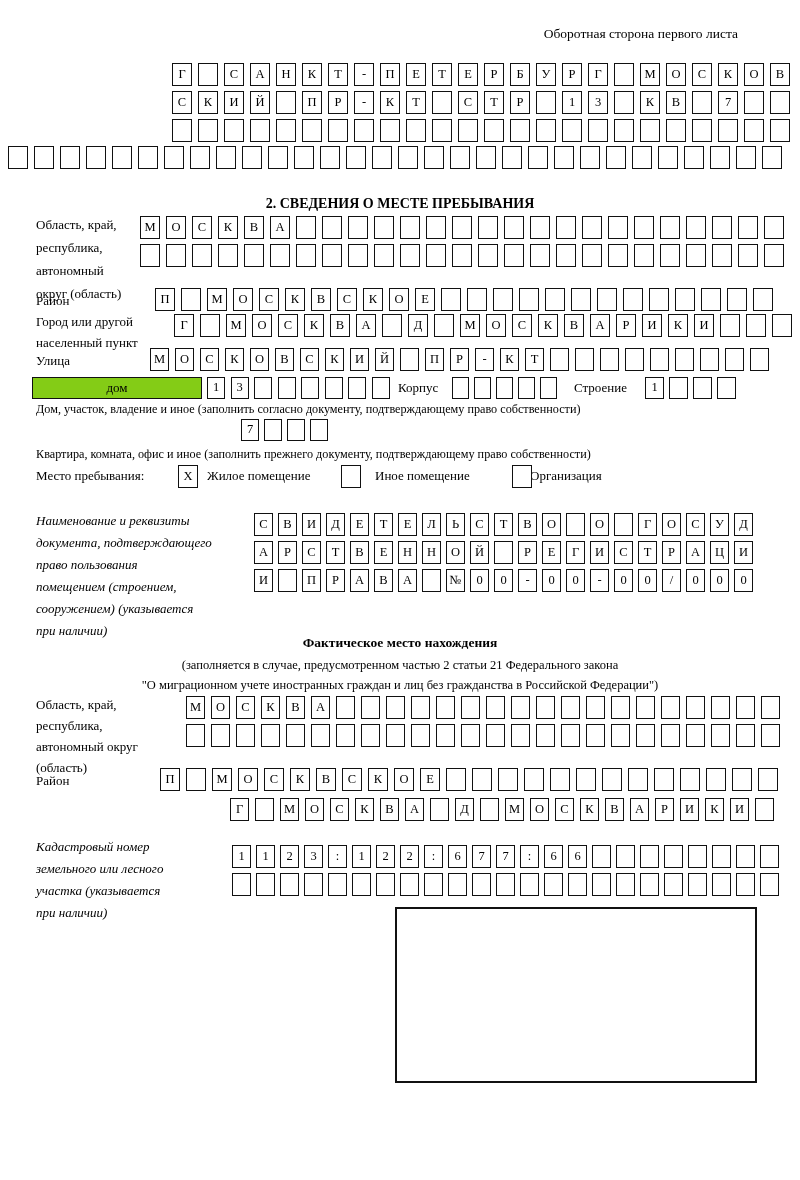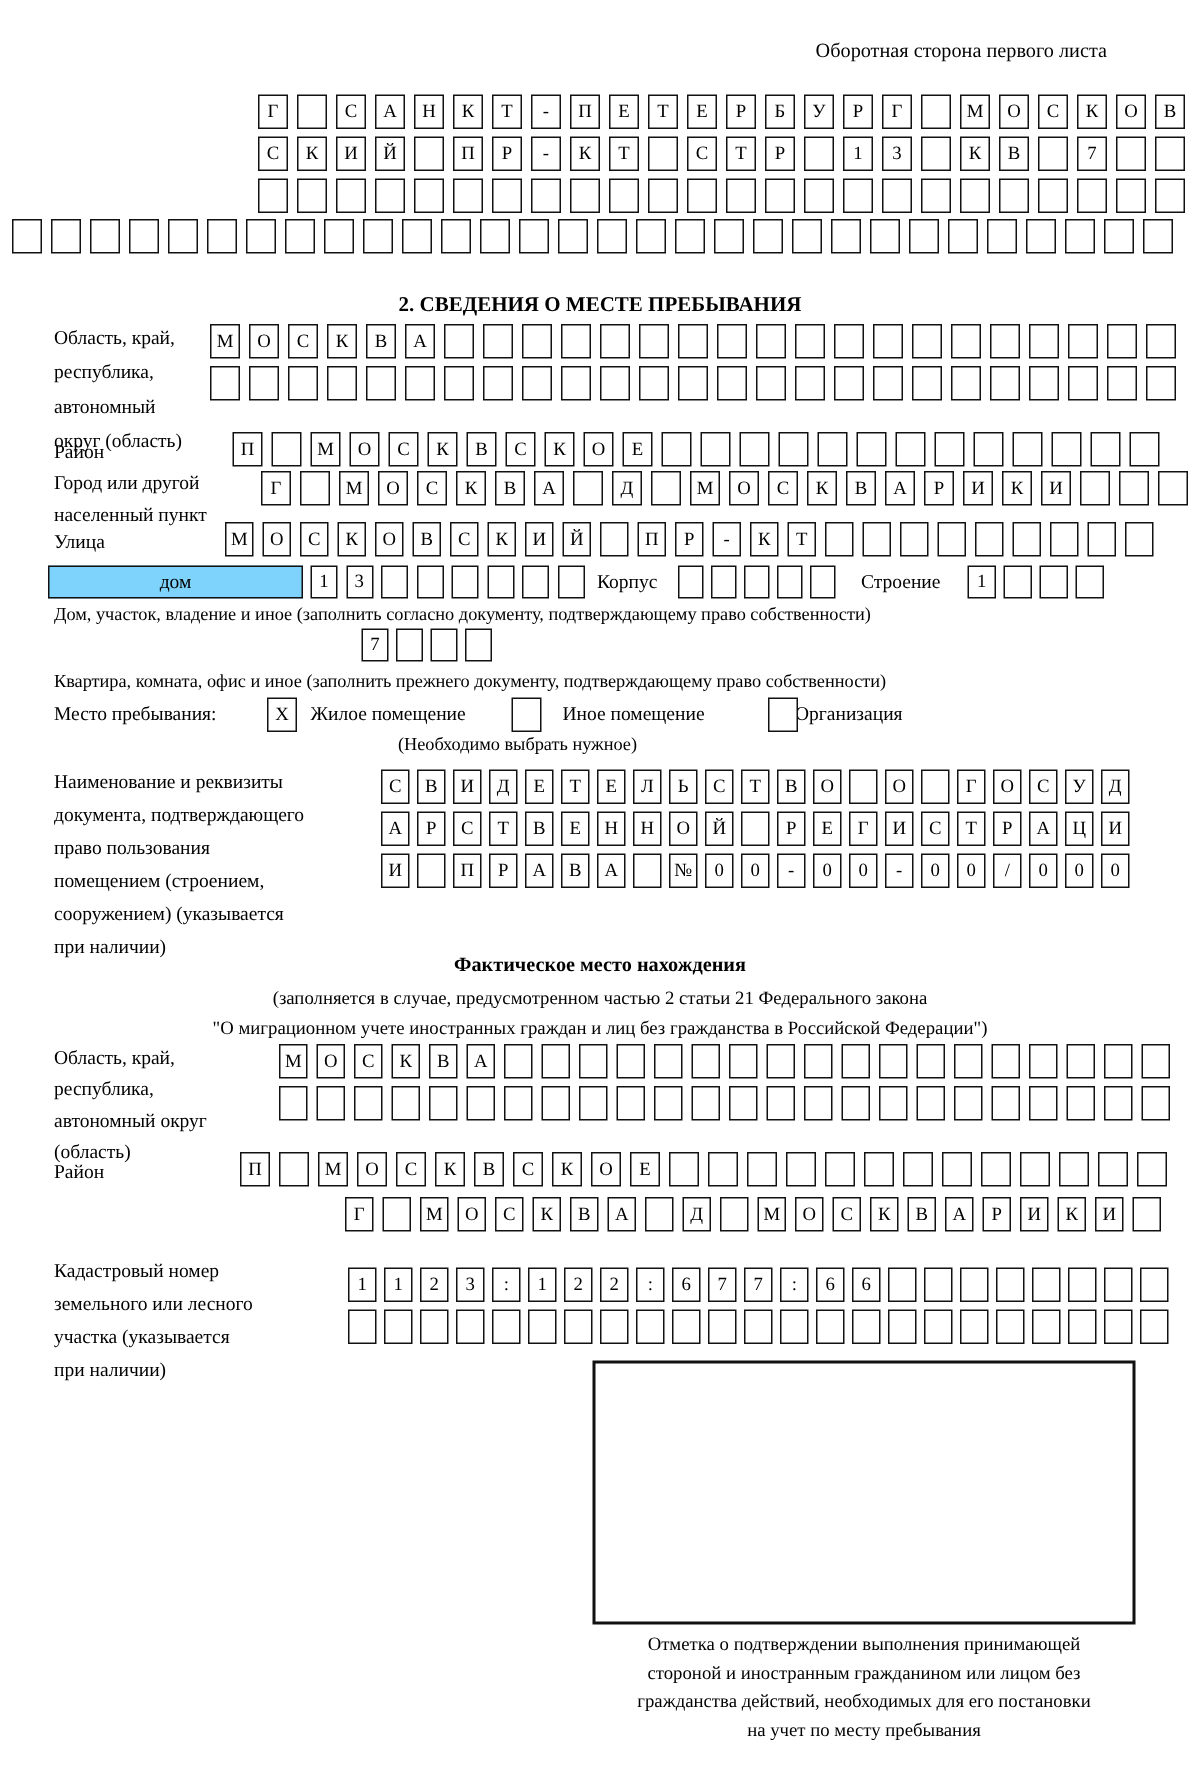--- a/index.html
+++ b/index.html
@@ -1,27 +1,27 @@
 <!DOCTYPE html>
 <html><head>
 <meta charset="utf-8">
 <style>
   html,body{margin:0;padding:0;background:#fff;}
   .page{position:relative;width:800px;height:1180px;background:#fff;overflow:hidden;
         font-family:"Liberation Serif","DejaVu Serif",serif;color:#000;}
   .lbl{position:absolute;font-size:13px;line-height:23px;white-space:pre-line;}
   .tight{line-height:21px;}
-  .mid{line-height:22px;}
+  .mid{line-height:22px;font-style:italic;}
   .caption{position:absolute;font-size:12.2px;white-space:nowrap;}
   .note{position:absolute;font-size:12.2px;text-align:center;white-space:pre-line;}
   .title{position:absolute;font-weight:bold;font-size:14px;text-align:center;}
   .cellrow{position:absolute;white-space:nowrap;}
   .cell{display:inline-block;box-sizing:border-box;border:1.5px solid #111;background:#fff;
         vertical-align:top;text-align:center;font-size:12.5px;font-family:"Liberation Serif","DejaVu Serif",serif;}
-  .labelbox{position:absolute;box-sizing:border-box;border:1.5px solid #111;background:#7dd3fc;
+  .labelbox{position:absolute;box-sizing:border-box;border:1.5px solid #111;background:#84cc16;
         text-align:center;font-size:13px;line-height:20px;}
   .stampbox{position:absolute;box-sizing:border-box;border:2px solid #111;background:#fff;}
   .inlinelbl{position:absolute;font-size:13px;white-space:nowrap;}
 </style>
 </head>
 <body>
 
 <div class="page">
 
   <div class="lbl" style="top:22px;right:62px;font-size:13.5px;white-space:nowrap;">Оборотная сторона первого листа</div>
@@ -49,21 +49,20 @@
   <div class="caption" style="left:36px;top:402px;">Дом, участок, владение и иное (заполнить согласно документу, подтверждающему право собственности)</div>
 
 
   <div class="caption" style="left:36px;top:447px;">Квартира, комната, офис и иное (заполнить прежнего документу, подтверждающему право собственности)</div>
 
   <div class="inlinelbl" style="left:36px;top:468px;">Место пребывания:</div>
   <div class="inlinelbl" style="left:207px;top:468px;">Жилое помещение</div>
   <div class="inlinelbl" style="left:375px;top:468px;">Иное помещение</div>
   <div class="inlinelbl" style="left:530px;top:468px;">Организация</div>
 
-  <div class="note" style="left:145px;top:489px;width:400px;">(Необходимо выбрать нужное)</div>
 
   <div class="lbl mid" style="left:36px;top:510px;width:215px;">Наименование и реквизиты
 документа, подтверждающего
 право пользования
 помещением (строением,
 сооружением) (указывается
 при наличии)</div>
 
   <div class="title" style="left:0;top:635px;width:800px;font-size:13.5px;">Фактическое место нахождения</div>
   <div class="note" style="left:0;top:658px;width:800px;font-size:12.5px;">(заполняется в случае, предусмотренном частью 2 статьи 21 Федерального закона</div>
@@ -77,24 +76,20 @@
   <div class="lbl" style="left:36px;top:769px;">Район</div>
 
 
   <div class="lbl mid" style="left:36px;top:836px;width:180px;">Кадастровый номер
 земельного или лесного
 участка (указывается
 при наличии)</div>
 
   <div class="stampbox" style="left:395px;top:907px;width:362px;height:176px;"></div>
 
-  <div class="note" style="left:380px;top:1087px;width:392px;font-size:12.5px;line-height:19px;">Отметка о подтверждении выполнения принимающей
-стороной и иностранным гражданином или лицом без
-гражданства действий, необходимых для его постановки
-на учет по месту пребывания</div>
 
   <div id="cell-rows">
       <div class="cellrow" style="left: 172px; top: 63px;"><span class="cell" style="width: 20px; height: 23px; line-height: 20px; margin-right: 6px;">Г</span><span class="cell" style="width: 20px; height: 23px; line-height: 20px; margin-right: 6px;"></span><span class="cell" style="width: 20px; height: 23px; line-height: 20px; margin-right: 6px;">С</span><span class="cell" style="width: 20px; height: 23px; line-height: 20px; margin-right: 6px;">А</span><span class="cell" style="width: 20px; height: 23px; line-height: 20px; margin-right: 6px;">Н</span><span class="cell" style="width: 20px; height: 23px; line-height: 20px; margin-right: 6px;">К</span><span class="cell" style="width: 20px; height: 23px; line-height: 20px; margin-right: 6px;">Т</span><span class="cell" style="width: 20px; height: 23px; line-height: 20px; margin-right: 6px;">-</span><span class="cell" style="width: 20px; height: 23px; line-height: 20px; margin-right: 6px;">П</span><span class="cell" style="width: 20px; height: 23px; line-height: 20px; margin-right: 6px;">Е</span><span class="cell" style="width: 20px; height: 23px; line-height: 20px; margin-right: 6px;">Т</span><span class="cell" style="width: 20px; height: 23px; line-height: 20px; margin-right: 6px;">Е</span><span class="cell" style="width: 20px; height: 23px; line-height: 20px; margin-right: 6px;">Р</span><span class="cell" style="width: 20px; height: 23px; line-height: 20px; margin-right: 6px;">Б</span><span class="cell" style="width: 20px; height: 23px; line-height: 20px; margin-right: 6px;">У</span><span class="cell" style="width: 20px; height: 23px; line-height: 20px; margin-right: 6px;">Р</span><span class="cell" style="width: 20px; height: 23px; line-height: 20px; margin-right: 6px;">Г</span><span class="cell" style="width: 20px; height: 23px; line-height: 20px; margin-right: 6px;"></span><span class="cell" style="width: 20px; height: 23px; line-height: 20px; margin-right: 6px;">М</span><span class="cell" style="width: 20px; height: 23px; line-height: 20px; margin-right: 6px;">О</span><span class="cell" style="width: 20px; height: 23px; line-height: 20px; margin-right: 6px;">С</span><span class="cell" style="width: 20px; height: 23px; line-height: 20px; margin-right: 6px;">К</span><span class="cell" style="width: 20px; height: 23px; line-height: 20px; margin-right: 6px;">О</span><span class="cell" style="width: 20px; height: 23px; line-height: 20px; margin-right: 6px;">В</span></div>
       <div class="cellrow" style="left: 172px; top: 91px;"><span class="cell" style="width: 20px; height: 23px; line-height: 20px; margin-right: 6px;">С</span><span class="cell" style="width: 20px; height: 23px; line-height: 20px; margin-right: 6px;">К</span><span class="cell" style="width: 20px; height: 23px; line-height: 20px; margin-right: 6px;">И</span><span class="cell" style="width: 20px; height: 23px; line-height: 20px; margin-right: 6px;">Й</span><span class="cell" style="width: 20px; height: 23px; line-height: 20px; margin-right: 6px;"></span><span class="cell" style="width: 20px; height: 23px; line-height: 20px; margin-right: 6px;">П</span><span class="cell" style="width: 20px; height: 23px; line-height: 20px; margin-right: 6px;">Р</span><span class="cell" style="width: 20px; height: 23px; line-height: 20px; margin-right: 6px;">-</span><span class="cell" style="width: 20px; height: 23px; line-height: 20px; margin-right: 6px;">К</span><span class="cell" style="width: 20px; height: 23px; line-height: 20px; margin-right: 6px;">Т</span><span class="cell" style="width: 20px; height: 23px; line-height: 20px; margin-right: 6px;"></span><span class="cell" style="width: 20px; height: 23px; line-height: 20px; margin-right: 6px;">С</span><span class="cell" style="width: 20px; height: 23px; line-height: 20px; margin-right: 6px;">Т</span><span class="cell" style="width: 20px; height: 23px; line-height: 20px; margin-right: 6px;">Р</span><span class="cell" style="width: 20px; height: 23px; line-height: 20px; margin-right: 6px;"></span><span class="cell" style="width: 20px; height: 23px; line-height: 20px; margin-right: 6px;">1</span><span class="cell" style="width: 20px; height: 23px; line-height: 20px; margin-right: 6px;">3</span><span class="cell" style="width: 20px; height: 23px; line-height: 20px; margin-right: 6px;"></span><span class="cell" style="width: 20px; height: 23px; line-height: 20px; margin-right: 6px;">К</span><span class="cell" style="width: 20px; height: 23px; line-height: 20px; margin-right: 6px;">В</span><span class="cell" style="width: 20px; height: 23px; line-height: 20px; margin-right: 6px;"></span><span class="cell" style="width: 20px; height: 23px; line-height: 20px; margin-right: 6px;">7</span><span class="cell" style="width: 20px; height: 23px; line-height: 20px; margin-right: 6px;"></span><span class="cell" style="width: 20px; height: 23px; line-height: 20px; margin-right: 6px;"></span></div>
       <div class="cellrow" style="left: 172px; top: 119px;"><span class="cell" style="width: 20px; height: 23px; line-height: 20px; margin-right: 6px;"></span><span class="cell" style="width: 20px; height: 23px; line-height: 20px; margin-right: 6px;"></span><span class="cell" style="width: 20px; height: 23px; line-height: 20px; margin-right: 6px;"></span><span class="cell" style="width: 20px; height: 23px; line-height: 20px; margin-right: 6px;"></span><span class="cell" style="width: 20px; height: 23px; line-height: 20px; margin-right: 6px;"></span><span class="cell" style="width: 20px; height: 23px; line-height: 20px; margin-right: 6px;"></span><span class="cell" style="width: 20px; height: 23px; line-height: 20px; margin-right: 6px;"></span><span class="cell" style="width: 20px; height: 23px; line-height: 20px; margin-right: 6px;"></span><span class="cell" style="width: 20px; height: 23px; line-height: 20px; margin-right: 6px;"></span><span class="cell" style="width: 20px; height: 23px; line-height: 20px; margin-right: 6px;"></span><span class="cell" style="width: 20px; height: 23px; line-height: 20px; margin-right: 6px;"></span><span class="cell" style="width: 20px; height: 23px; line-height: 20px; margin-right: 6px;"></span><span class="cell" style="width: 20px; height: 23px; line-height: 20px; margin-right: 6px;"></span><span class="cell" style="width: 20px; height: 23px; line-height: 20px; margin-right: 6px;"></span><span class="cell" style="width: 20px; height: 23px; line-height: 20px; margin-right: 6px;"></span><span class="cell" style="width: 20px; height: 23px; line-height: 20px; margin-right: 6px;"></span><span class="cell" style="width: 20px; height: 23px; line-height: 20px; margin-right: 6px;"></span><span class="cell" style="width: 20px; height: 23px; line-height: 20px; margin-right: 6px;"></span><span class="cell" style="width: 20px; height: 23px; line-height: 20px; margin-right: 6px;"></span><span class="cell" style="width: 20px; height: 23px; line-height: 20px; margin-right: 6px;"></span><span class="cell" style="width: 20px; height: 23px; line-height: 20px; margin-right: 6px;"></span><span class="cell" style="width: 20px; height: 23px; line-height: 20px; margin-right: 6px;"></span><span class="cell" style="width: 20px; height: 23px; line-height: 20px; margin-right: 6px;"></span><span class="cell" style="width: 20px; height: 23px; line-height: 20px; margin-right: 6px;"></span></div>
       <div class="cellrow" style="left: 8px; top: 146px;"><span class="cell" style="width: 20px; height: 23px; line-height: 20px; margin-right: 6px;"></span><span class="cell" style="width: 20px; height: 23px; line-height: 20px; margin-right: 6px;"></span><span class="cell" style="width: 20px; height: 23px; line-height: 20px; margin-right: 6px;"></span><span class="cell" style="width: 20px; height: 23px; line-height: 20px; margin-right: 6px;"></span><span class="cell" style="width: 20px; height: 23px; line-height: 20px; margin-right: 6px;"></span><span class="cell" style="width: 20px; height: 23px; line-height: 20px; margin-right: 6px;"></span><span class="cell" style="width: 20px; height: 23px; line-height: 20px; margin-right: 6px;"></span><span class="cell" style="width: 20px; height: 23px; line-height: 20px; margin-right: 6px;"></span><span class="cell" style="width: 20px; height: 23px; line-height: 20px; margin-right: 6px;"></span><span class="cell" style="width: 20px; height: 23px; line-height: 20px; margin-right: 6px;"></span><span class="cell" style="width: 20px; height: 23px; line-height: 20px; margin-right: 6px;"></span><span class="cell" style="width: 20px; height: 23px; line-height: 20px; margin-right: 6px;"></span><span class="cell" style="width: 20px; height: 23px; line-height: 20px; margin-right: 6px;"></span><span class="cell" style="width: 20px; height: 23px; line-height: 20px; margin-right: 6px;"></span><span class="cell" style="width: 20px; height: 23px; line-height: 20px; margin-right: 6px;"></span><span class="cell" style="width: 20px; height: 23px; line-height: 20px; margin-right: 6px;"></span><span class="cell" style="width: 20px; height: 23px; line-height: 20px; margin-right: 6px;"></span><span class="cell" style="width: 20px; height: 23px; line-height: 20px; margin-right: 6px;"></span><span class="cell" style="width: 20px; height: 23px; line-height: 20px; margin-right: 6px;"></span><span class="cell" style="width: 20px; height: 23px; line-height: 20px; margin-right: 6px;"></span><span class="cell" style="width: 20px; height: 23px; line-height: 20px; margin-right: 6px;"></span><span class="cell" style="width: 20px; height: 23px; line-height: 20px; margin-right: 6px;"></span><span class="cell" style="width: 20px; height: 23px; line-height: 20px; margin-right: 6px;"></span><span class="cell" style="width: 20px; height: 23px; line-height: 20px; margin-right: 6px;"></span><span class="cell" style="width: 20px; height: 23px; line-height: 20px; margin-right: 6px;"></span><span class="cell" style="width: 20px; height: 23px; line-height: 20px; margin-right: 6px;"></span><span class="cell" style="width: 20px; height: 23px; line-height: 20px; margin-right: 6px;"></span><span class="cell" style="width: 20px; height: 23px; line-height: 20px; margin-right: 6px;"></span><span class="cell" style="width: 20px; height: 23px; line-height: 20px; margin-right: 6px;"></span><span class="cell" style="width: 20px; height: 23px; line-height: 20px; margin-right: 6px;"></span></div>
       <div class="cellrow" style="left: 140px; top: 216px;"><span class="cell" style="width: 20px; height: 23px; line-height: 20px; margin-right: 6px;">М</span><span class="cell" style="width: 20px; height: 23px; line-height: 20px; margin-right: 6px;">О</span><span class="cell" style="width: 20px; height: 23px; line-height: 20px; margin-right: 6px;">С</span><span class="cell" style="width: 20px; height: 23px; line-height: 20px; margin-right: 6px;">К</span><span class="cell" style="width: 20px; height: 23px; line-height: 20px; margin-right: 6px;">В</span><span class="cell" style="width: 20px; height: 23px; line-height: 20px; margin-right: 6px;">А</span><span class="cell" style="width: 20px; height: 23px; line-height: 20px; margin-right: 6px;"></span><span class="cell" style="width: 20px; height: 23px; line-height: 20px; margin-right: 6px;"></span><span class="cell" style="width: 20px; height: 23px; line-height: 20px; margin-right: 6px;"></span><span class="cell" style="width: 20px; height: 23px; line-height: 20px; margin-right: 6px;"></span><span class="cell" style="width: 20px; height: 23px; line-height: 20px; margin-right: 6px;"></span><span class="cell" style="width: 20px; height: 23px; line-height: 20px; margin-right: 6px;"></span><span class="cell" style="width: 20px; height: 23px; line-height: 20px; margin-right: 6px;"></span><span class="cell" style="width: 20px; height: 23px; line-height: 20px; margin-right: 6px;"></span><span class="cell" style="width: 20px; height: 23px; line-height: 20px; margin-right: 6px;"></span><span class="cell" style="width: 20px; height: 23px; line-height: 20px; margin-right: 6px;"></span><span class="cell" style="width: 20px; height: 23px; line-height: 20px; margin-right: 6px;"></span><span class="cell" style="width: 20px; height: 23px; line-height: 20px; margin-right: 6px;"></span><span class="cell" style="width: 20px; height: 23px; line-height: 20px; margin-right: 6px;"></span><span class="cell" style="width: 20px; height: 23px; line-height: 20px; margin-right: 6px;"></span><span class="cell" style="width: 20px; height: 23px; line-height: 20px; margin-right: 6px;"></span><span class="cell" style="width: 20px; height: 23px; line-height: 20px; margin-right: 6px;"></span><span class="cell" style="width: 20px; height: 23px; line-height: 20px; margin-right: 6px;"></span><span class="cell" style="width: 20px; height: 23px; line-height: 20px; margin-right: 6px;"></span><span class="cell" style="width: 20px; height: 23px; line-height: 20px; margin-right: 6px;"></span></div>
       <div class="cellrow" style="left: 140px; top: 244px;"><span class="cell" style="width: 20px; height: 23px; line-height: 20px; margin-right: 6px;"></span><span class="cell" style="width: 20px; height: 23px; line-height: 20px; margin-right: 6px;"></span><span class="cell" style="width: 20px; height: 23px; line-height: 20px; margin-right: 6px;"></span><span class="cell" style="width: 20px; height: 23px; line-height: 20px; margin-right: 6px;"></span><span class="cell" style="width: 20px; height: 23px; line-height: 20px; margin-right: 6px;"></span><span class="cell" style="width: 20px; height: 23px; line-height: 20px; margin-right: 6px;"></span><span class="cell" style="width: 20px; height: 23px; line-height: 20px; margin-right: 6px;"></span><span class="cell" style="width: 20px; height: 23px; line-height: 20px; margin-right: 6px;"></span><span class="cell" style="width: 20px; height: 23px; line-height: 20px; margin-right: 6px;"></span><span class="cell" style="width: 20px; height: 23px; line-height: 20px; margin-right: 6px;"></span><span class="cell" style="width: 20px; height: 23px; line-height: 20px; margin-right: 6px;"></span><span class="cell" style="width: 20px; height: 23px; line-height: 20px; margin-right: 6px;"></span><span class="cell" style="width: 20px; height: 23px; line-height: 20px; margin-right: 6px;"></span><span class="cell" style="width: 20px; height: 23px; line-height: 20px; margin-right: 6px;"></span><span class="cell" style="width: 20px; height: 23px; line-height: 20px; margin-right: 6px;"></span><span class="cell" style="width: 20px; height: 23px; line-height: 20px; margin-right: 6px;"></span><span class="cell" style="width: 20px; height: 23px; line-height: 20px; margin-right: 6px;"></span><span class="cell" style="width: 20px; height: 23px; line-height: 20px; margin-right: 6px;"></span><span class="cell" style="width: 20px; height: 23px; line-height: 20px; margin-right: 6px;"></span><span class="cell" style="width: 20px; height: 23px; line-height: 20px; margin-right: 6px;"></span><span class="cell" style="width: 20px; height: 23px; line-height: 20px; margin-right: 6px;"></span><span class="cell" style="width: 20px; height: 23px; line-height: 20px; margin-right: 6px;"></span><span class="cell" style="width: 20px; height: 23px; line-height: 20px; margin-right: 6px;"></span><span class="cell" style="width: 20px; height: 23px; line-height: 20px; margin-right: 6px;"></span><span class="cell" style="width: 20px; height: 23px; line-height: 20px; margin-right: 6px;"></span></div>
       <div class="cellrow" style="left: 155px; top: 288px;"><span class="cell" style="width: 20px; height: 23px; line-height: 20px; margin-right: 6px;">П</span><span class="cell" style="width: 20px; height: 23px; line-height: 20px; margin-right: 6px;"></span><span class="cell" style="width: 20px; height: 23px; line-height: 20px; margin-right: 6px;">М</span><span class="cell" style="width: 20px; height: 23px; line-height: 20px; margin-right: 6px;">О</span><span class="cell" style="width: 20px; height: 23px; line-height: 20px; margin-right: 6px;">С</span><span class="cell" style="width: 20px; height: 23px; line-height: 20px; margin-right: 6px;">К</span><span class="cell" style="width: 20px; height: 23px; line-height: 20px; margin-right: 6px;">В</span><span class="cell" style="width: 20px; height: 23px; line-height: 20px; margin-right: 6px;">С</span><span class="cell" style="width: 20px; height: 23px; line-height: 20px; margin-right: 6px;">К</span><span class="cell" style="width: 20px; height: 23px; line-height: 20px; margin-right: 6px;">О</span><span class="cell" style="width: 20px; height: 23px; line-height: 20px; margin-right: 6px;">Е</span><span class="cell" style="width: 20px; height: 23px; line-height: 20px; margin-right: 6px;"></span><span class="cell" style="width: 20px; height: 23px; line-height: 20px; margin-right: 6px;"></span><span class="cell" style="width: 20px; height: 23px; line-height: 20px; margin-right: 6px;"></span><span class="cell" style="width: 20px; height: 23px; line-height: 20px; margin-right: 6px;"></span><span class="cell" style="width: 20px; height: 23px; line-height: 20px; margin-right: 6px;"></span><span class="cell" style="width: 20px; height: 23px; line-height: 20px; margin-right: 6px;"></span><span class="cell" style="width: 20px; height: 23px; line-height: 20px; margin-right: 6px;"></span><span class="cell" style="width: 20px; height: 23px; line-height: 20px; margin-right: 6px;"></span><span class="cell" style="width: 20px; height: 23px; line-height: 20px; margin-right: 6px;"></span><span class="cell" style="width: 20px; height: 23px; line-height: 20px; margin-right: 6px;"></span><span class="cell" style="width: 20px; height: 23px; line-height: 20px; margin-right: 6px;"></span><span class="cell" style="width: 20px; height: 23px; line-height: 20px; margin-right: 6px;"></span><span class="cell" style="width: 20px; height: 23px; line-height: 20px; margin-right: 6px;"></span></div>
       <div class="cellrow" style="left: 174px; top: 314px;"><span class="cell" style="width: 20px; height: 23px; line-height: 20px; margin-right: 6px;">Г</span><span class="cell" style="width: 20px; height: 23px; line-height: 20px; margin-right: 6px;"></span><span class="cell" style="width: 20px; height: 23px; line-height: 20px; margin-right: 6px;">М</span><span class="cell" style="width: 20px; height: 23px; line-height: 20px; margin-right: 6px;">О</span><span class="cell" style="width: 20px; height: 23px; line-height: 20px; margin-right: 6px;">С</span><span class="cell" style="width: 20px; height: 23px; line-height: 20px; margin-right: 6px;">К</span><span class="cell" style="width: 20px; height: 23px; line-height: 20px; margin-right: 6px;">В</span><span class="cell" style="width: 20px; height: 23px; line-height: 20px; margin-right: 6px;">А</span><span class="cell" style="width: 20px; height: 23px; line-height: 20px; margin-right: 6px;"></span><span class="cell" style="width: 20px; height: 23px; line-height: 20px; margin-right: 6px;">Д</span><span class="cell" style="width: 20px; height: 23px; line-height: 20px; margin-right: 6px;"></span><span class="cell" style="width: 20px; height: 23px; line-height: 20px; margin-right: 6px;">М</span><span class="cell" style="width: 20px; height: 23px; line-height: 20px; margin-right: 6px;">О</span><span class="cell" style="width: 20px; height: 23px; line-height: 20px; margin-right: 6px;">С</span><span class="cell" style="width: 20px; height: 23px; line-height: 20px; margin-right: 6px;">К</span><span class="cell" style="width: 20px; height: 23px; line-height: 20px; margin-right: 6px;">В</span><span class="cell" style="width: 20px; height: 23px; line-height: 20px; margin-right: 6px;">А</span><span class="cell" style="width: 20px; height: 23px; line-height: 20px; margin-right: 6px;">Р</span><span class="cell" style="width: 20px; height: 23px; line-height: 20px; margin-right: 6px;">И</span><span class="cell" style="width: 20px; height: 23px; line-height: 20px; margin-right: 6px;">К</span><span class="cell" style="width: 20px; height: 23px; line-height: 20px; margin-right: 6px;">И</span><span class="cell" style="width: 20px; height: 23px; line-height: 20px; margin-right: 6px;"></span><span class="cell" style="width: 20px; height: 23px; line-height: 20px; margin-right: 6px;"></span><span class="cell" style="width: 20px; height: 23px; line-height: 20px; margin-right: 6px;"></span></div>

